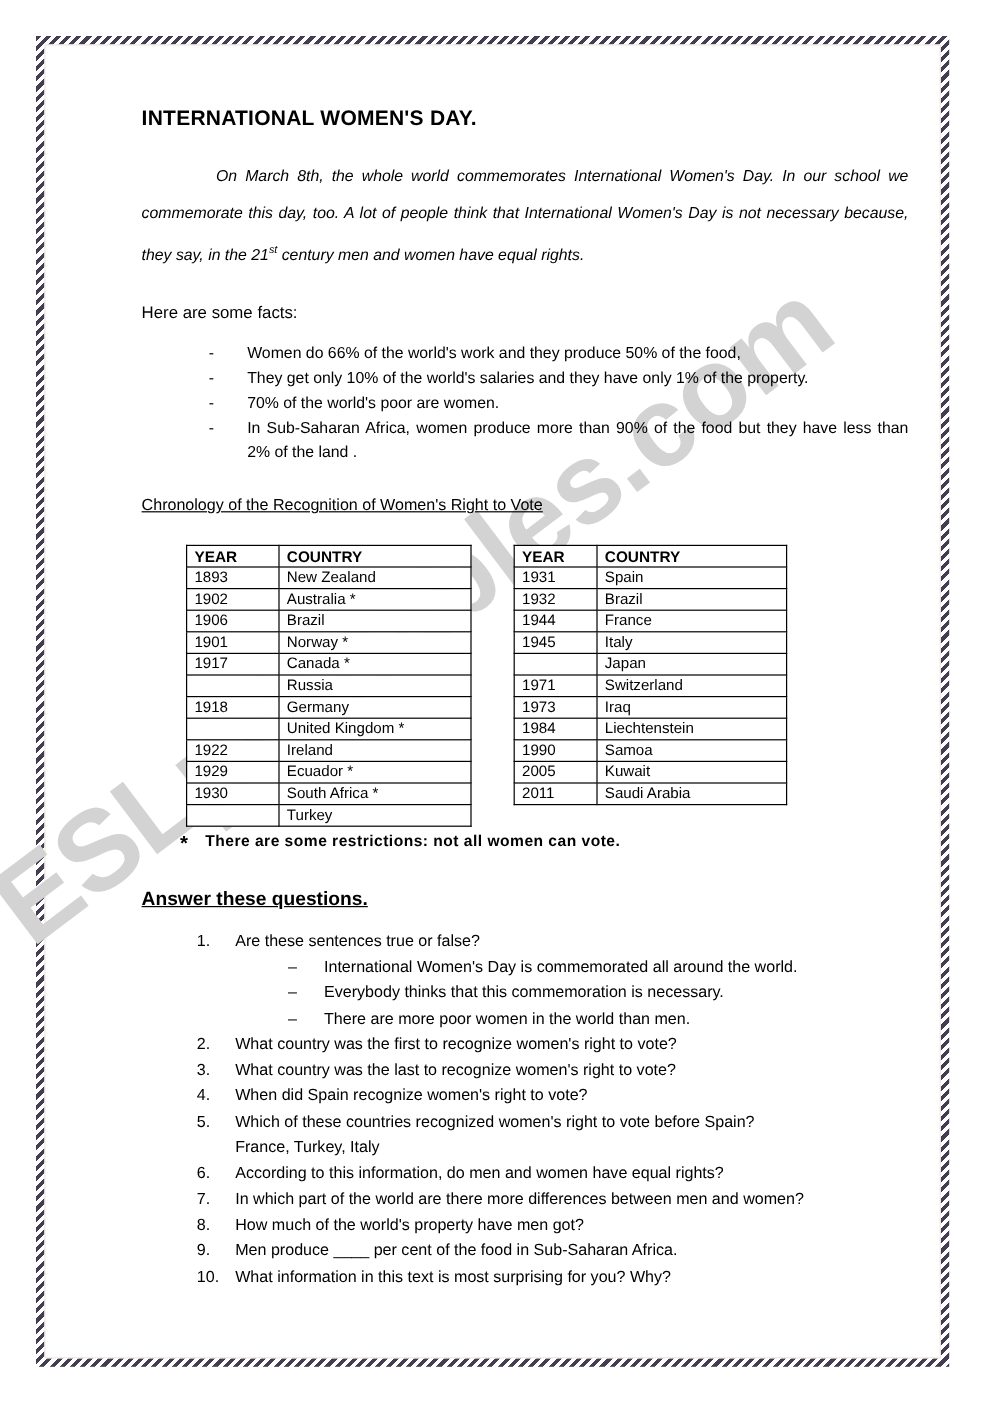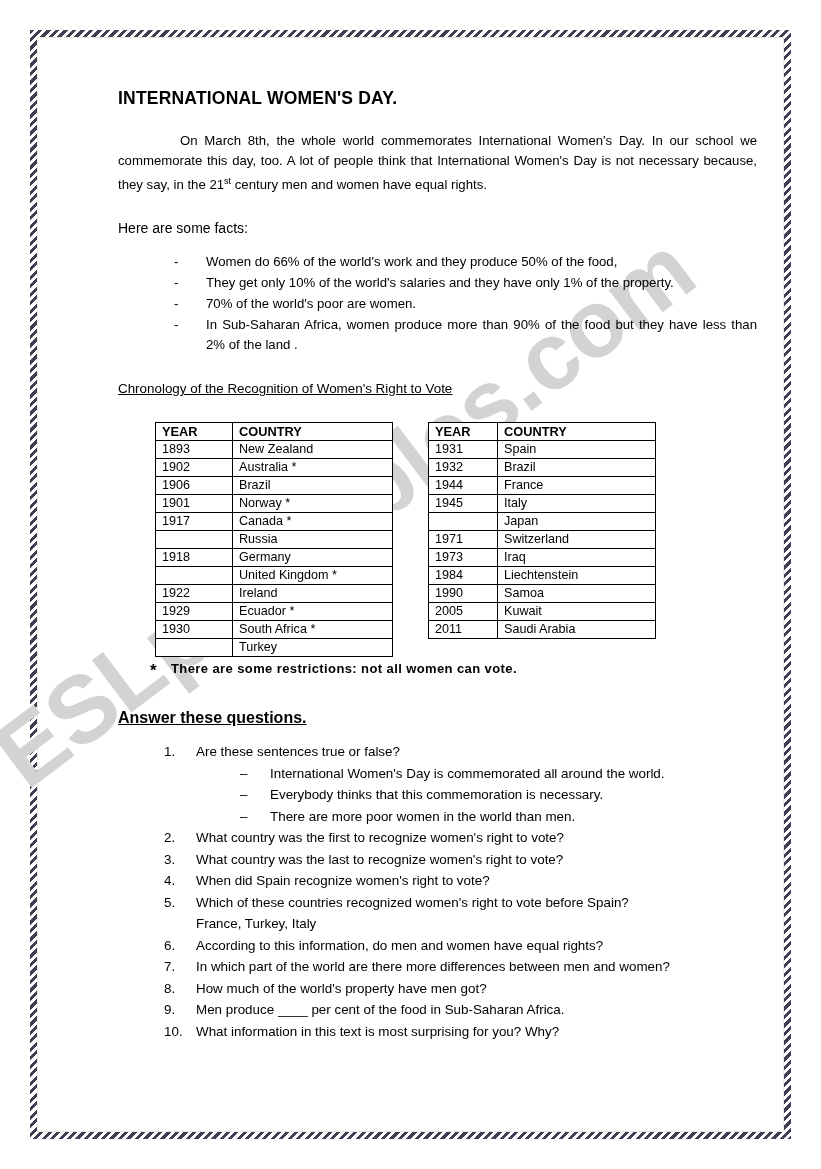--- a/index.html
+++ b/index.html
@@ -64,23 +64,24 @@
   h1#doc-title{
     font-size:17.5px;
     font-weight:bold;
     letter-spacing:0.2px;
     margin:0 0 22px 0;
   }
 
   p.intro{
     margin:0 0 0 0;
     font-size:13.2px;
-    line-height:20px;
+    line-height:31px;
     text-align:justify;
     text-indent:62px;
+    font-style:italic;
   }
   p.intro sup{font-size:9px;vertical-align:super;}
 
   p.facts-lead{
     margin:23px 0 14px 0;
     font-size:14px;
     line-height:20px;
   }
 
   ul.facts{

